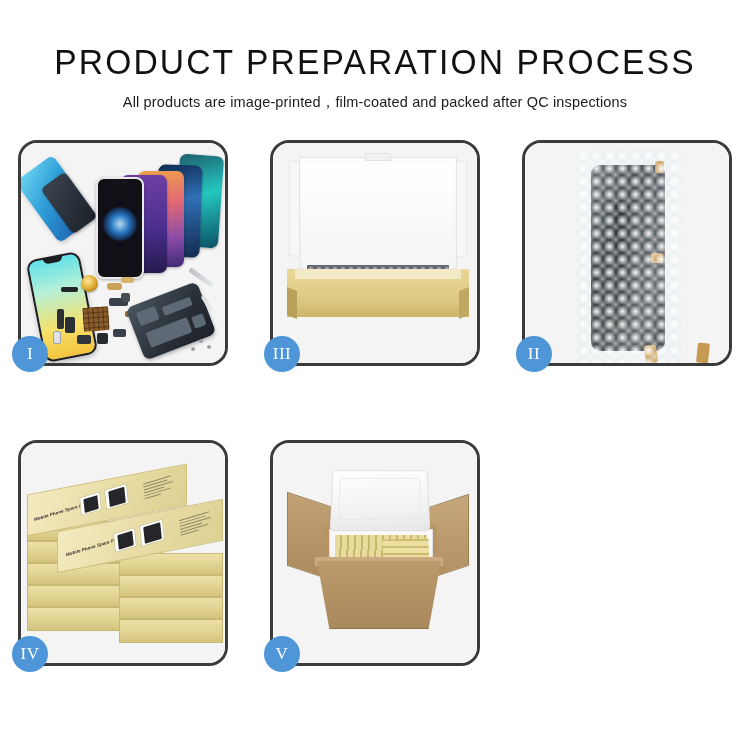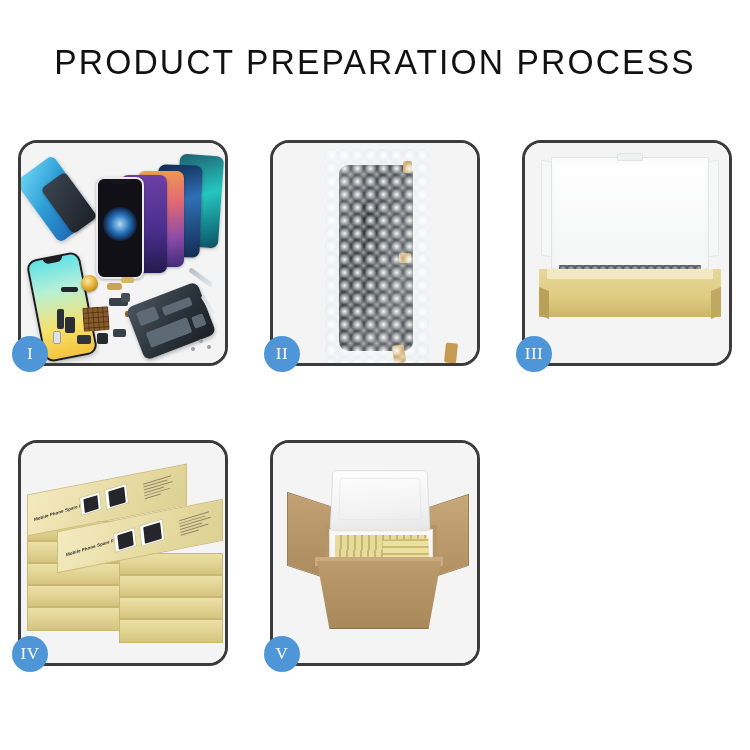--- a/index.html
+++ b/index.html
@@ -407,20 +407,21 @@
   .p6 .shadow {
     position: absolute; left: 30px; top: 176px; width: 156px; height: 8px;
     background: radial-gradient(ellipse at center, rgba(0,0,0,.16) 0%, rgba(0,0,0,0) 70%);
   }
 </style>
 </head>
 <body>
 
 <div class="header">
   <div class="title">PRODUCT PREPARATION PROCESS</div>
+  <div class="subtitle">All products are image-printed，film-coated and packed after QC inspections</div>
 </div>
 
 <div class="grid">
 
   <div class="panel p1">
     <div class="panel-inner">
       <div class="film-piece"></div>
       <div class="film-piece2"></div>
       <div class="phone-fan">
         <div class="fan-ph fan5"></div>
@@ -452,50 +453,50 @@
       </div>
       <div class="tool"></div>
       <div class="tool2"></div>
       <div class="tiny-screw ts1"></div>
       <div class="tiny-screw ts2"></div>
       <div class="tiny-screw ts3"></div>
     </div>
     <div class="badge">I</div>
   </div>
 
+  <div class="panel p3">
+    <div class="panel-inner">
+      <div class="lid-flap-l"></div>
+      <div class="lid-flap-r"></div>
+      <div class="lid-back"></div>
+      <div class="foam-pad"></div>
+      <div class="foam-tab"></div>
+      <div class="grey-bubbles"></div>
+      <div class="box-front"></div>
+      <div class="box-inner-rim"></div>
+      <div class="box-edge-l"></div>
+      <div class="box-edge-r"></div>
+    </div>
+    <div class="badge">III</div>
+  </div>
+
   <div class="panel p2">
     <div class="panel-inner">
       <div class="bubble-bag">
         <div class="inner-part"></div>
         <div class="flex-tab ft1"></div>
         <div class="flex-tab ft2"></div>
         <div class="flex-tab ft3"></div>
         <div class="flex-tab ft4"></div>
         <div class="bubbles"></div>
         <div class="bubbles2"></div>
         <div class="bag-sheen"></div>
       </div>
     </div>
     <div class="badge">II</div>
-  </div>
-
-  <div class="panel p3">
-    <div class="panel-inner">
-      <div class="lid-flap-l"></div>
-      <div class="lid-flap-r"></div>
-      <div class="lid-back"></div>
-      <div class="foam-pad"></div>
-      <div class="foam-tab"></div>
-      <div class="grey-bubbles"></div>
-      <div class="box-front"></div>
-      <div class="box-inner-rim"></div>
-      <div class="box-edge-l"></div>
-      <div class="box-edge-r"></div>
-    </div>
-    <div class="badge">III</div>
   </div>
 
   <div class="panel p4">
     <div class="panel-inner">
       <div class="stack">
 
         <div class="sbox" style="left:0px;  top:60px;  width:96px; height:20px;"></div>
         <div class="sbox" style="left:0px;  top:80px;  width:96px; height:22px;"></div>
         <div class="sbox" style="left:0px;  top:102px; width:96px; height:22px;"></div>
         <div class="sbox" style="left:0px;  top:124px; width:96px; height:22px;"></div>

